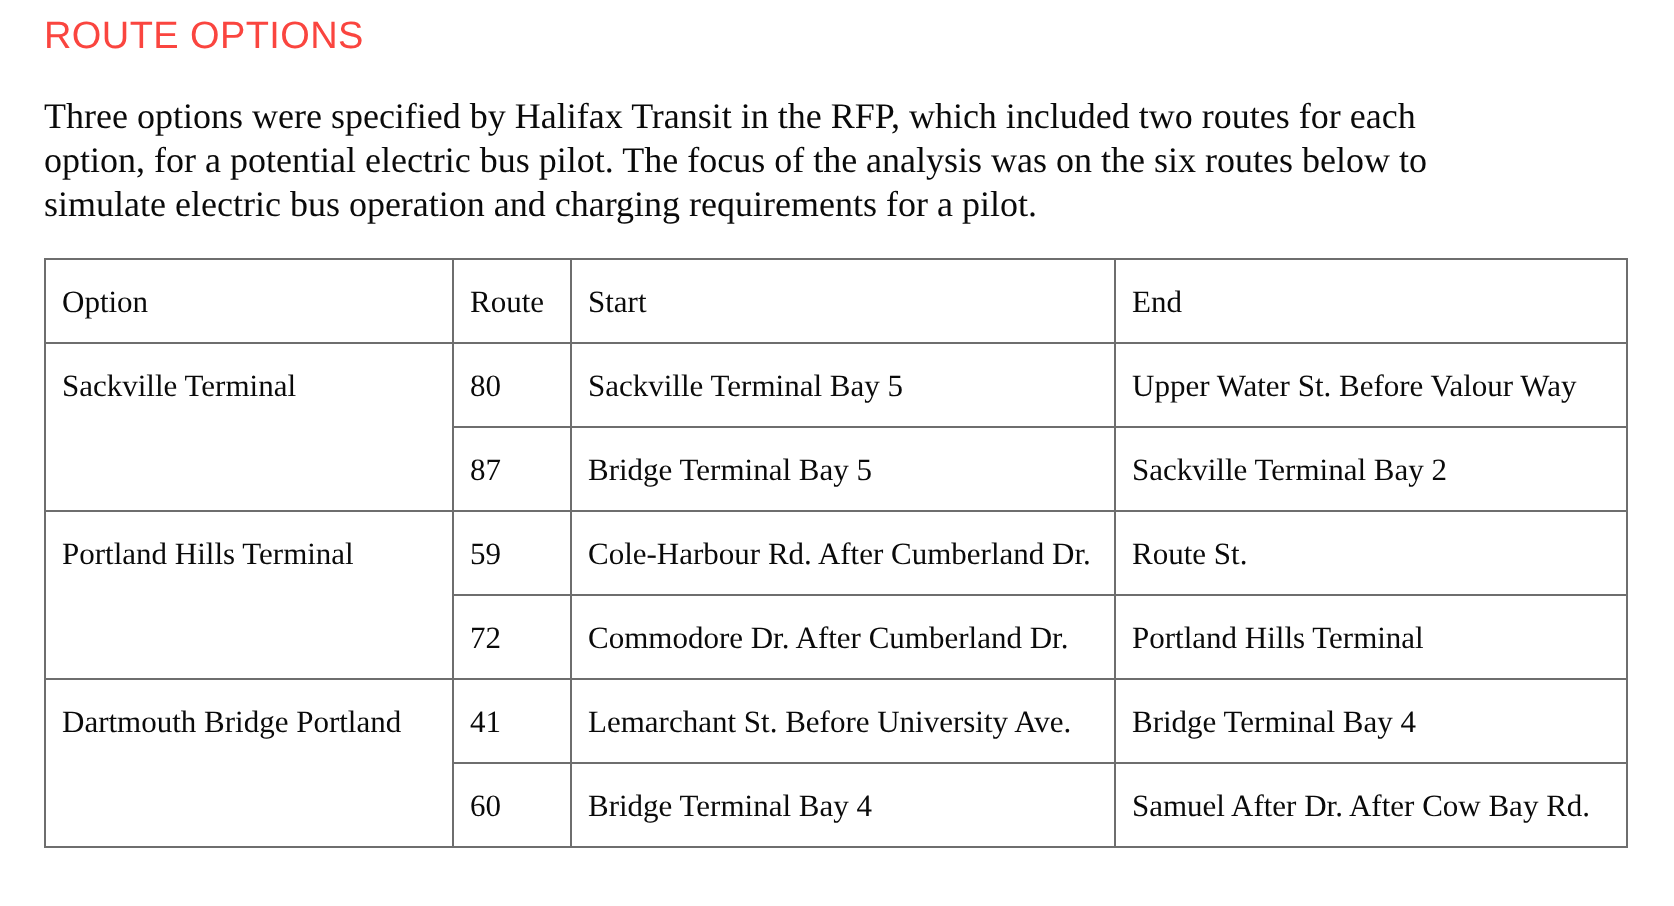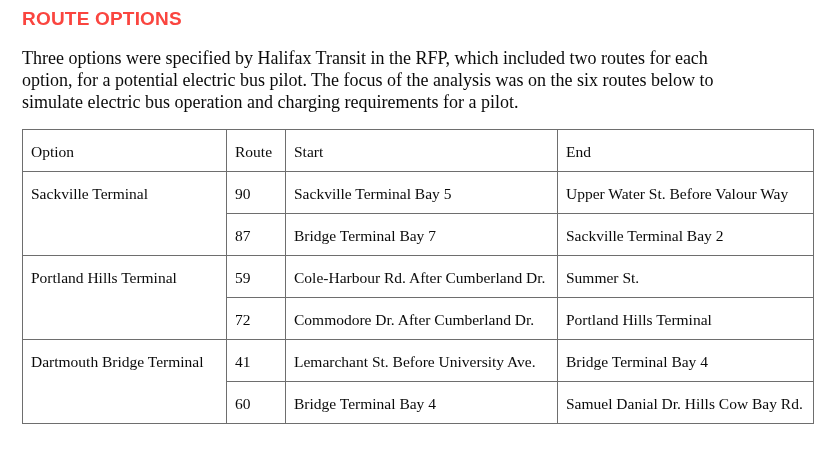--- a/index.html
+++ b/index.html
@@ -14,21 +14,21 @@
     font-family: "Liberation Serif", serif;
     color: #0a0a0a;
   }
   .page {
     padding: 8px 22px 0 22px;
   }
   .title {
     margin: 0 0 17px 0;
     font-family: "Liberation Sans", sans-serif;
     font-size: 19px;
-    font-weight: 700;
+    font-weight: 400;
     letter-spacing: 0.2px;
     color: #fa453f;
   }
   .intro {
     margin: 0 0 16px 0;
     max-width: 718px;
     font-size: 18px;
     line-height: 22px;
   }
   table.routes {
@@ -72,47 +72,47 @@
       <tr>
         <th>Option</th>
         <th>Route</th>
         <th>Start</th>
         <th>End</th>
       </tr>
     </thead>
     <tbody>
         <tr>
           <td rowspan="2">Sackville Terminal</td>
-          <td>90</td>
+          <td>80</td>
           <td>Sackville Terminal Bay 5</td>
           <td>Upper Water St. Before Valour Way</td>
         </tr>
         <tr>
           <td>87</td>
-          <td>Bridge Terminal Bay 7</td>
+          <td>Bridge Terminal Bay 5</td>
           <td>Sackville Terminal Bay 2</td>
         </tr>
         <tr>
           <td rowspan="2">Portland Hills Terminal</td>
           <td>59</td>
           <td>Cole-Harbour Rd. After Cumberland Dr.</td>
-          <td>Summer St.</td>
+          <td>Route St.</td>
         </tr>
         <tr>
           <td>72</td>
           <td>Commodore Dr. After Cumberland Dr.</td>
           <td>Portland Hills Terminal</td>
         </tr>
         <tr>
-          <td rowspan="2">Dartmouth Bridge Terminal</td>
+          <td rowspan="2">Dartmouth Bridge Portland</td>
           <td>41</td>
           <td>Lemarchant St. Before University Ave.</td>
           <td>Bridge Terminal Bay 4</td>
         </tr>
         <tr>
           <td>60</td>
           <td>Bridge Terminal Bay 4</td>
-          <td>Samuel Danial Dr. Hills Cow Bay Rd.</td>
+          <td>Samuel After Dr. After Cow Bay Rd.</td>
         </tr>
       </tbody>
   </table>
 
 </div>
 
 </body></html>

